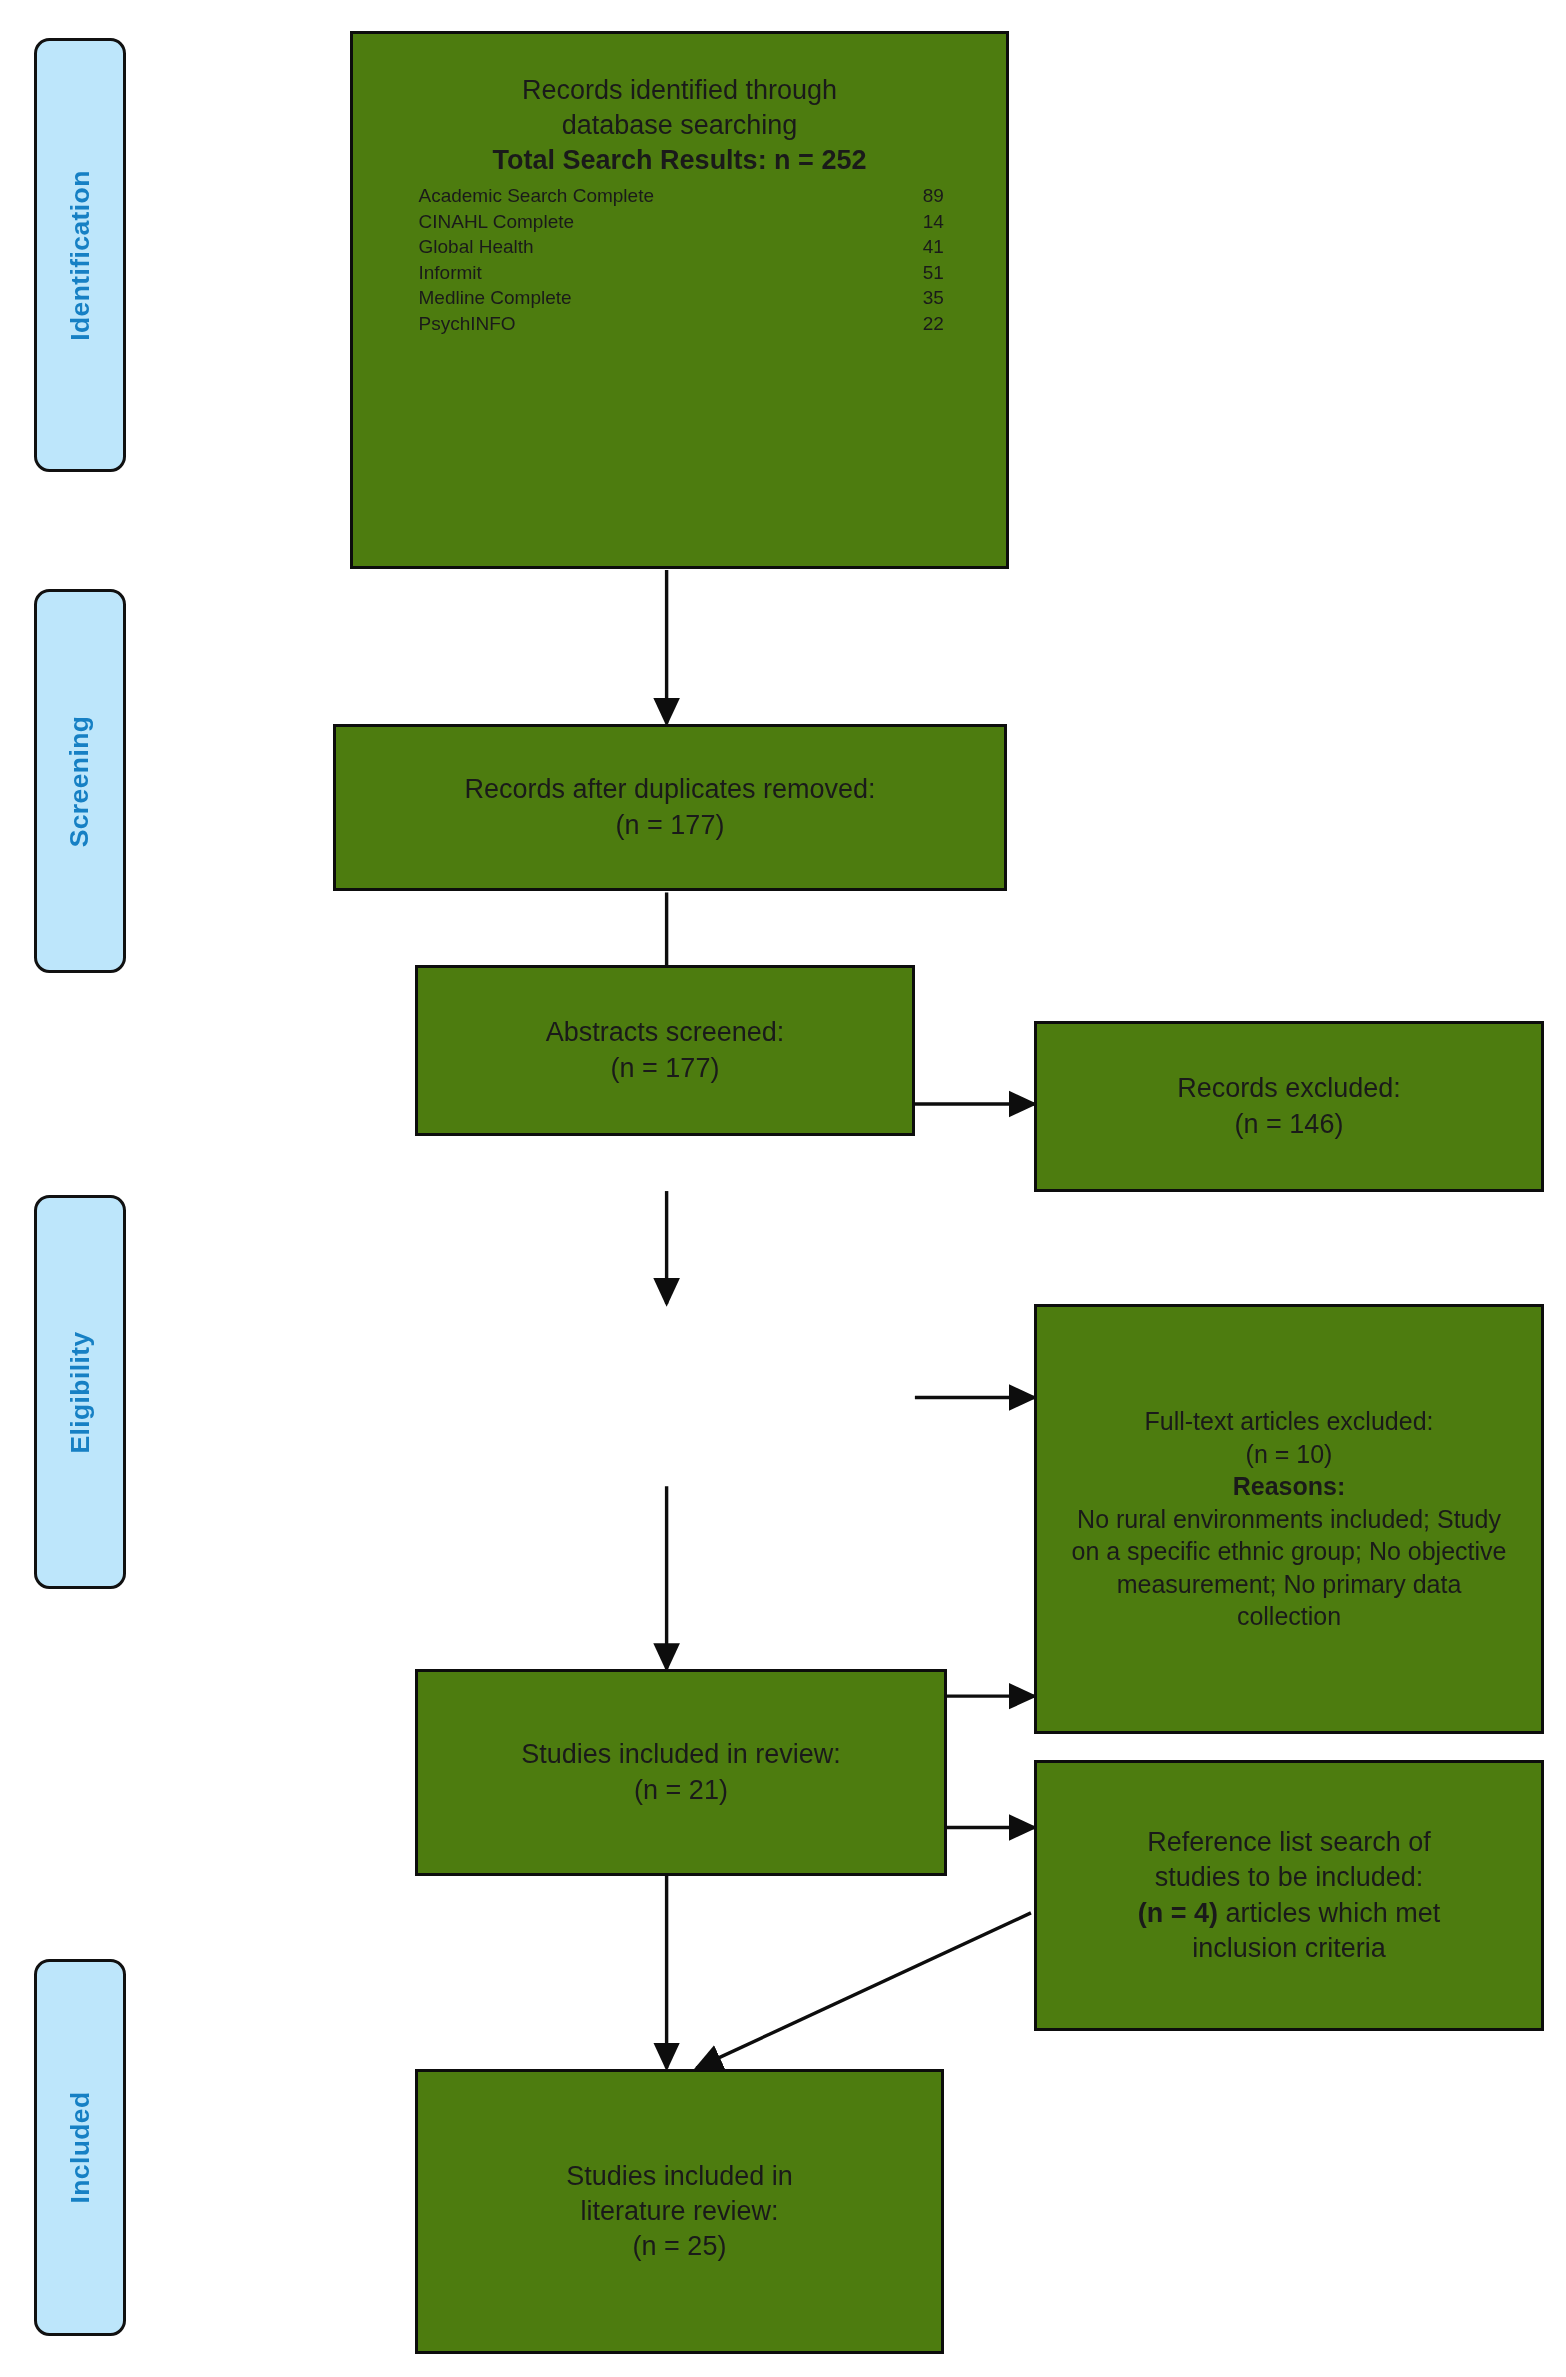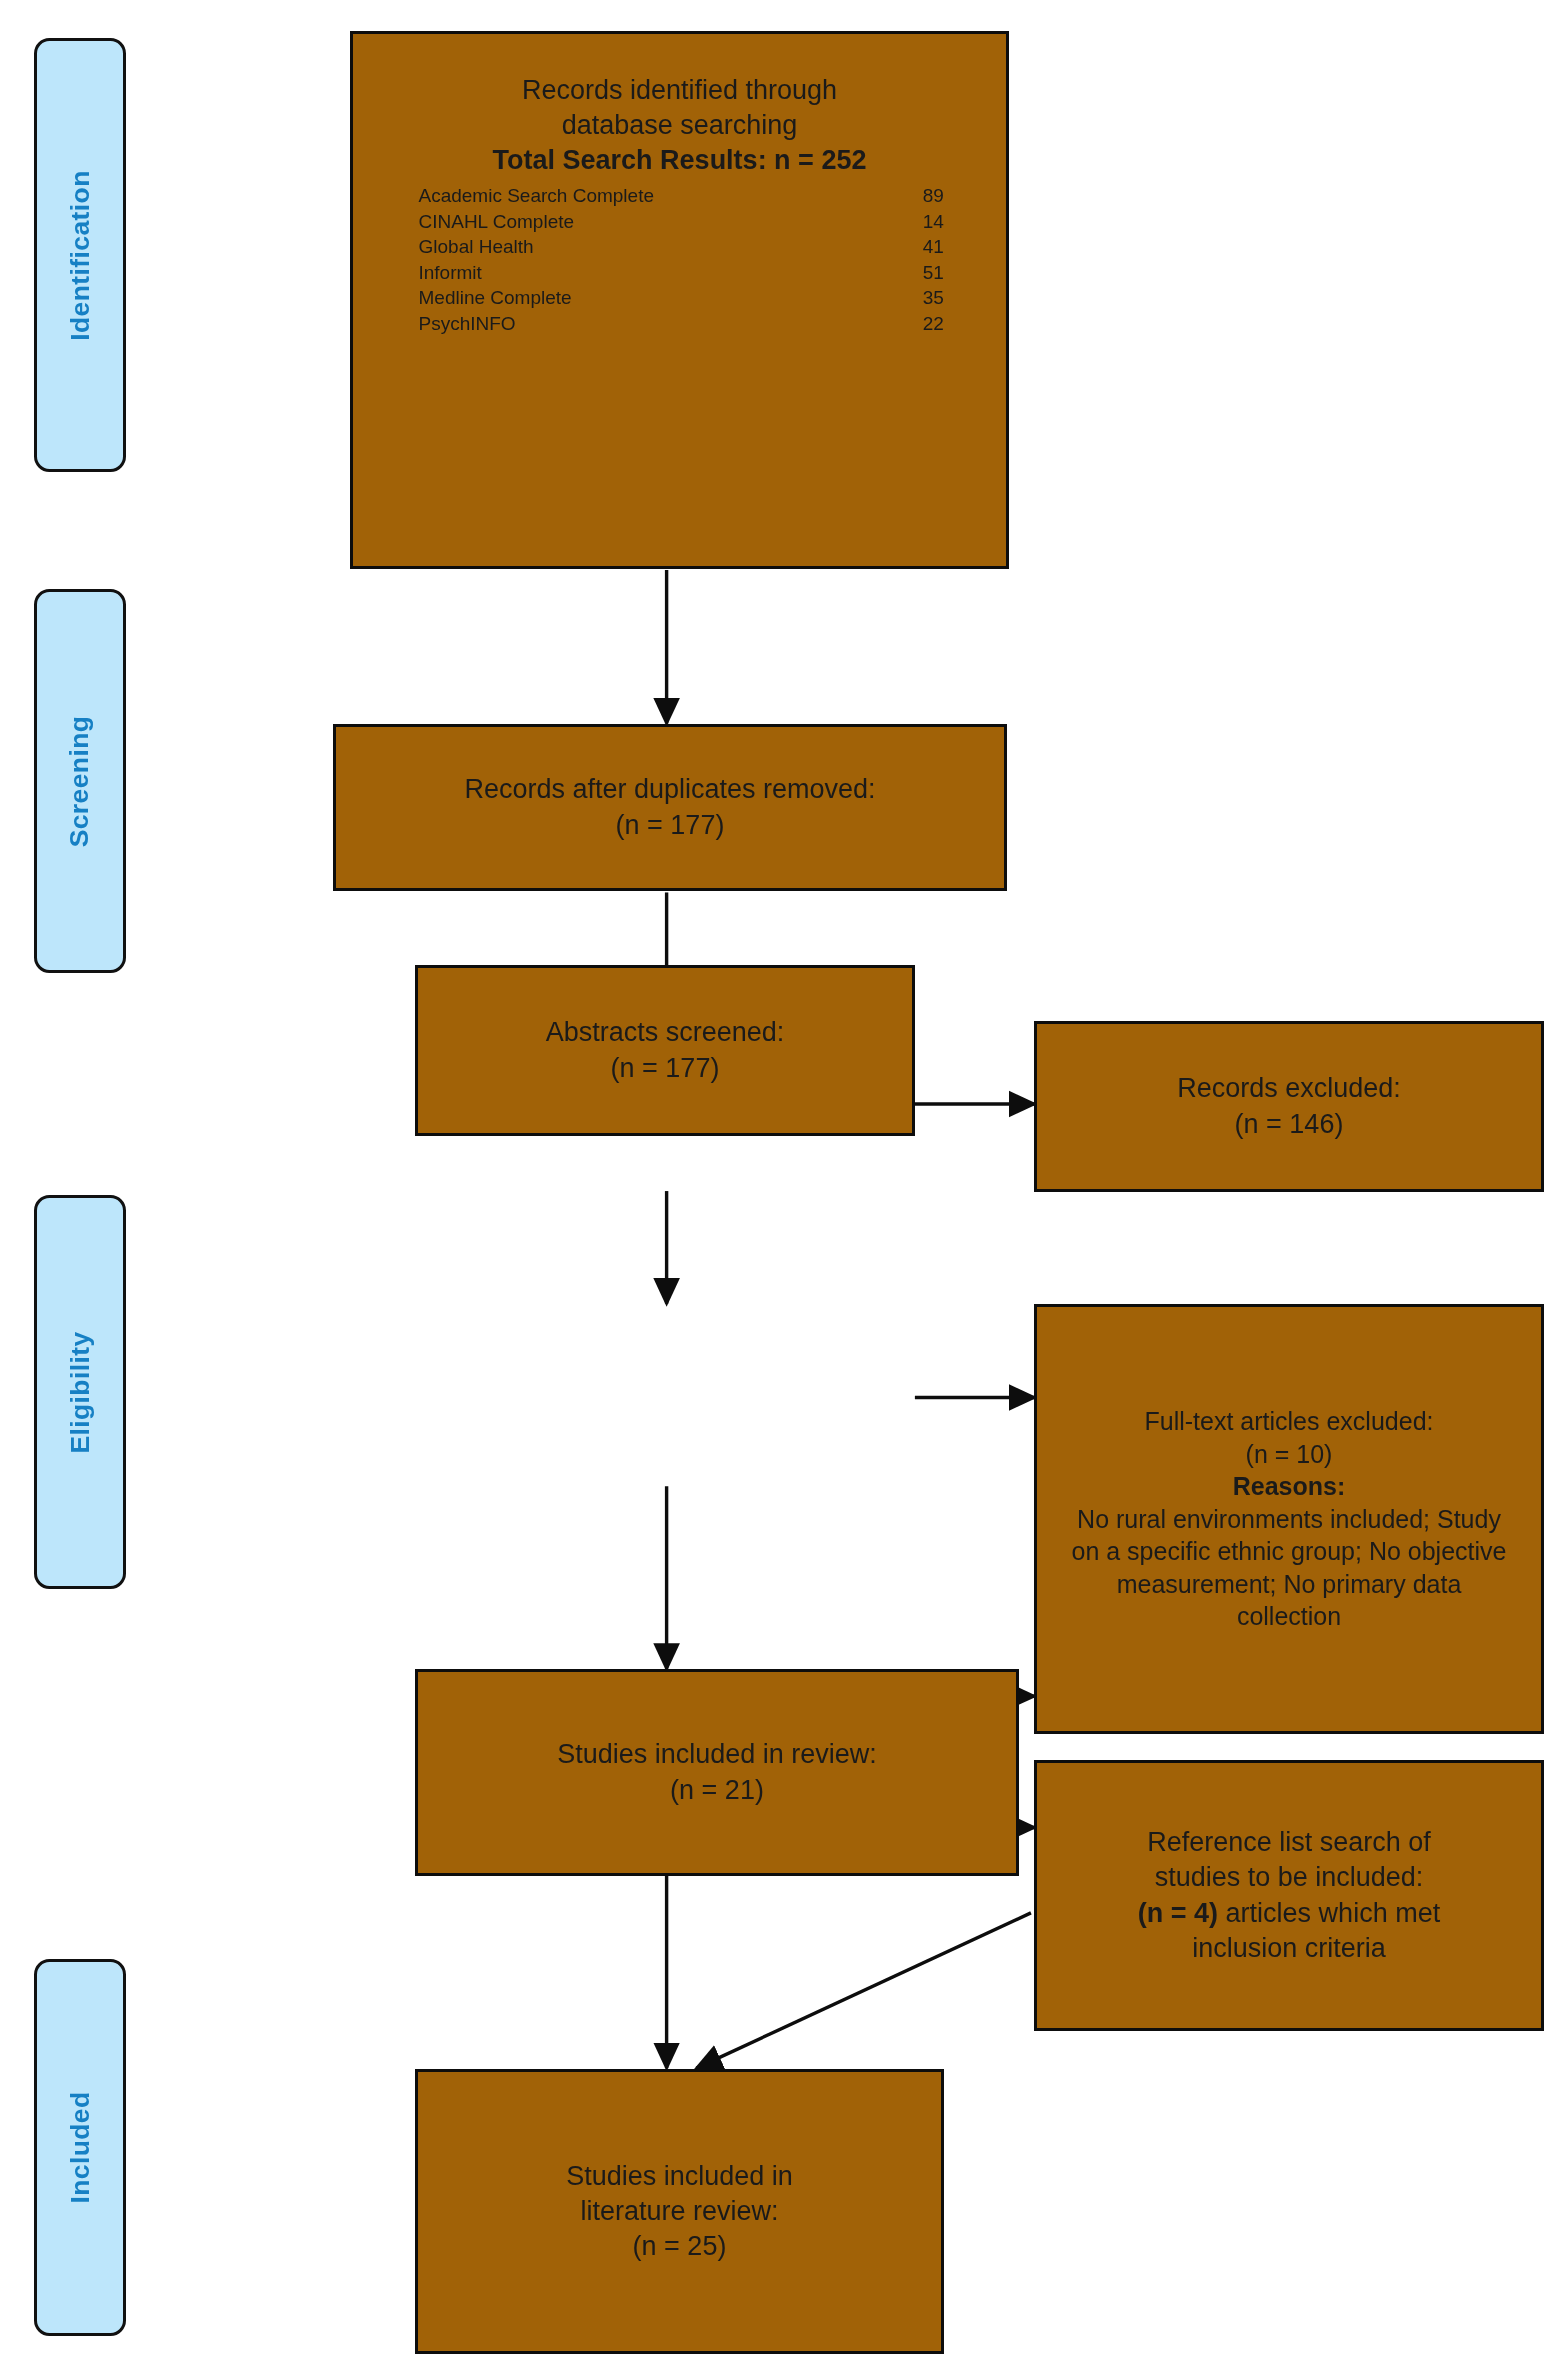--- a/index.html
+++ b/index.html
@@ -36,21 +36,21 @@
     letter-spacing: 0.4px;
     white-space: nowrap;
     transform: rotate(-90deg);
     transform-origin: center center;
   }
 
   
   .flow-box {
     position: absolute;
     box-sizing: border-box;
-    background: #a16207;
+    background: #4d7c0f;
     border: 3.4px solid #0d0d0d;
     display: flex;
     flex-direction: column;
     align-items: center;
     justify-content: center;
     text-align: center;
     color: #1a1a1a;
   }
   .box-line {
     font-size: 27px;
@@ -184,21 +184,21 @@
   </div>
 
 
   <div class="flow-box" style="left:1034px; top:1304px; width:510px; height:430px; padding:0 29px;">
     <div class="box-line small">Full-text articles excluded:</div>
     <div class="box-line small">(n = 10)</div>
     <div class="box-line small bold">Reasons:</div>
     <div class="box-line small wrap">No rural environments included; Study on a specific ethnic group; No objective measurement; No primary data collection</div>
   </div>
 
-  <div class="flow-box" style="left:415px; top:1669px; width:604px; height:207px;">
+  <div class="flow-box" style="left:415px; top:1669px; width:532px; height:207px;">
     <div class="box-line">Studies included in review:</div>
     <div class="box-line">(n = 21)</div>
   </div>
 
   <div class="flow-box" style="left:1034px; top:1760px; width:510px; height:271px; padding:4px 22px;">
     <div class="box-line">Reference list search of</div>
     <div class="box-line">studies to be included:</div>
     <div class="box-line">
       <b>(n = 4)</b><span> articles which met</span>
     </div>

